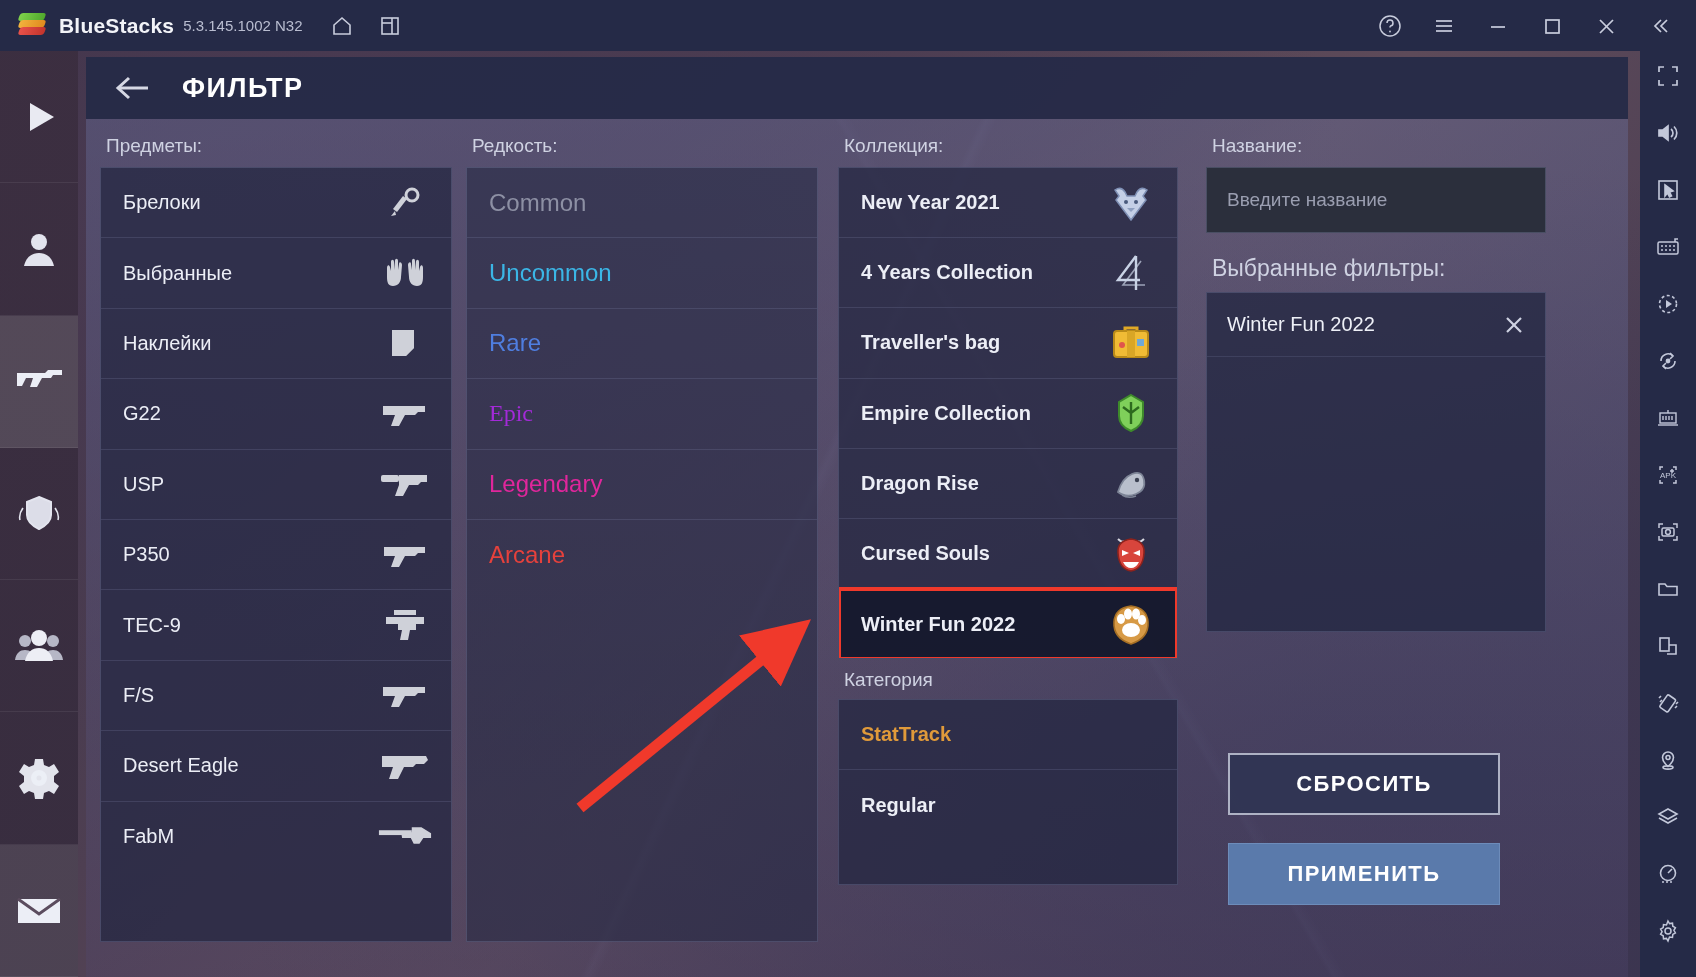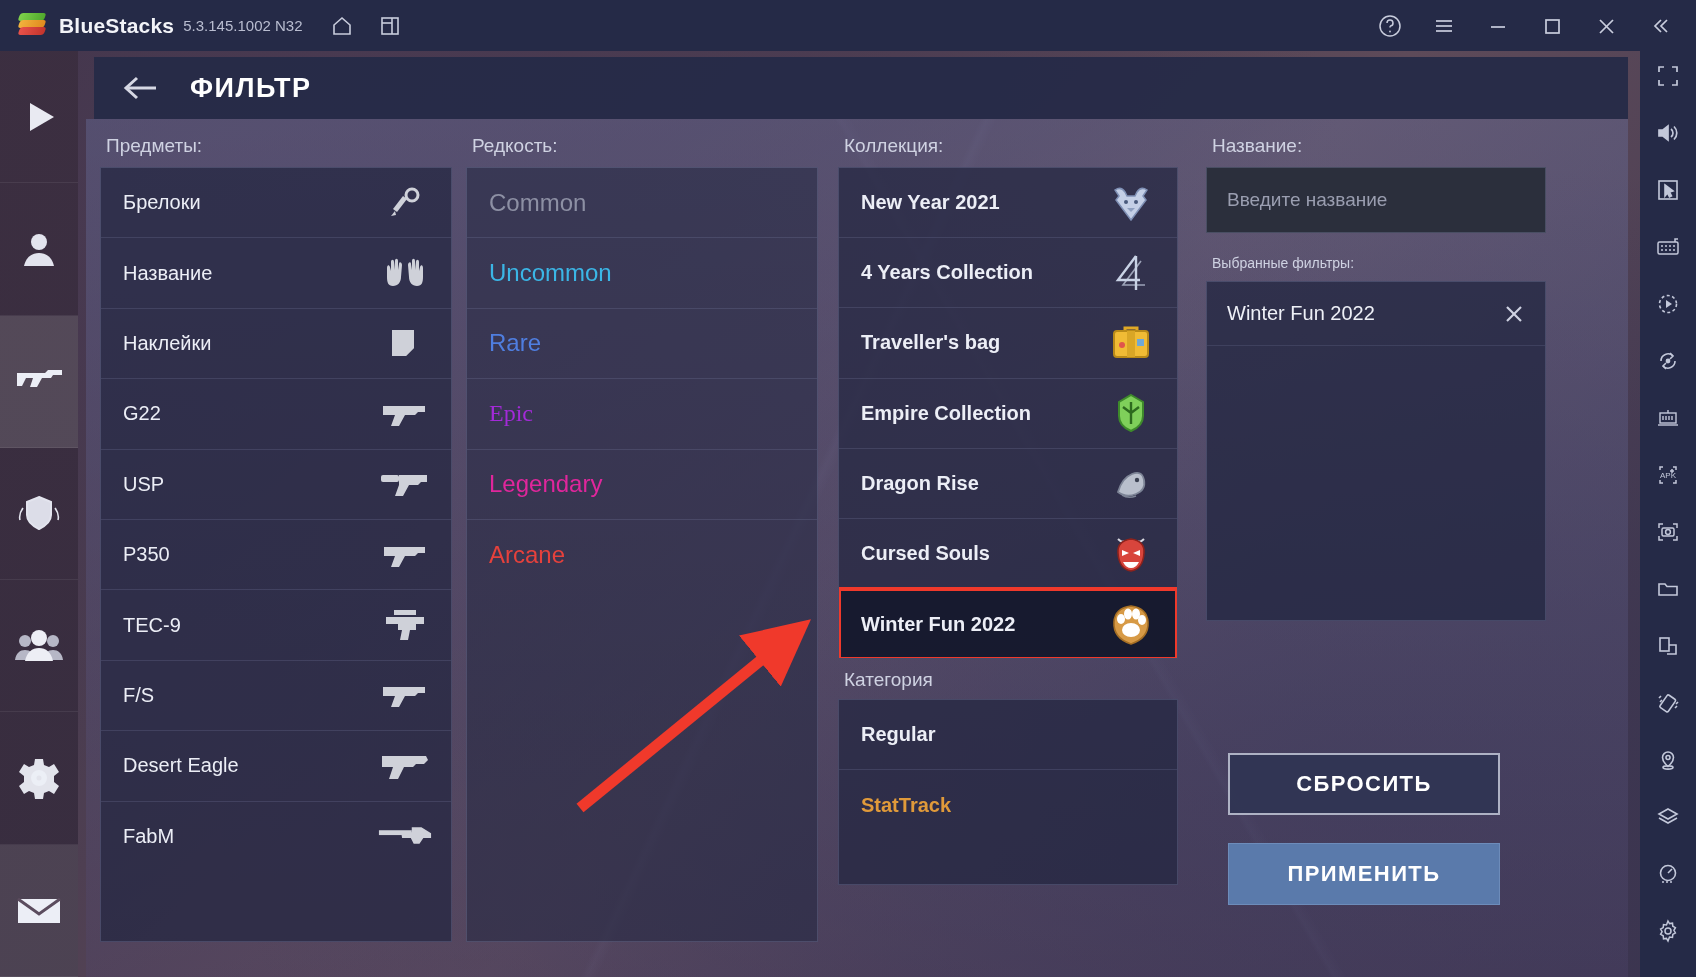--- a/index.html
+++ b/index.html
@@ -76,21 +76,21 @@
   .gnav-item.mail { background: rgba(255,255,255,.10); }
   .gnav-item svg { display:block; }
 
   
   .panel {
     position:absolute; left:78px; top:0; right:0; bottom:0;
   }
   .panel-head {
     position:absolute; left:8px; top:6px; right:12px; height:62px;
     background: rgba(37,42,71,.93);
-    display:flex; align-items:center; gap:28px; padding-left:28px;margin-left:8px;
+    display:flex; align-items:center; gap:28px; padding-left:28px;
   }
   .back-arrow { color:#d6d8e4; cursor:pointer; display:flex; }
   .panel-title { color:#fff; font-size:27px; font-weight:700; letter-spacing:1.5px; }
 
   .panel-body {
     position:absolute; left:8px; top:68px; right:12px; bottom:0;
     background: linear-gradient(180deg, rgba(104,110,155,.42), rgba(80,70,110,.30));
     display:flex;
   }
 
@@ -149,21 +149,21 @@
 
   
   .col-name { flex:1; position:relative; padding-left:10px; }
   .name-input {
     margin-left:8px; width:340px; height:66px;
     background:#2b2f3c; border:1px solid rgba(150,160,200,.28);
     color:#fff; font-size:19px; padding:0 20px;
     font-family:"Liberation Sans", sans-serif; outline:none;
   }
   .name-input::placeholder { color:#9a9eb0; }
-  .sel-label { color:#cfd2e2; font-size:14px; padding:22px 0 10px 14px; display:block; }
+  .sel-label { color:#cfd2e2; font-size:23px; padding:22px 0 10px 14px; display:block; }
   .sel-box {
     margin-left:8px; width:340px; height:340px;
     background: rgba(34,38,64,.75);
     border:1px solid rgba(150,160,200,.25);
   }
   .sel-chip {
     height:64px; display:flex; align-items:center; justify-content:space-between;
     padding:0 18px 0 20px; color:#eef0f7; font-size:20px;
     border-bottom:1px solid rgba(160,170,210,.14);
   }
@@ -333,21 +333,21 @@
               <span class="ico">
                 <svg width="40" height="34" viewBox="0 0 40 34" fill="#cfd1d9">
                     <circle cx="27" cy="9" r="6" fill="none" stroke="#cfd1d9" stroke-width="3"></circle>
                     <path d="M22 13 L12 26 L8 23 L18 10z"></path>
                     <path d="M10 25 l-4 5 5-1z"></path>
                   </svg>
               </span>
             </div>
 
             <div class="row">
-              <span>Название</span>
+              <span>Выбранные</span>
               <span class="ico">
                 <svg width="44" height="34" viewBox="0 0 44 34" fill="#cfd1d9">
                     <path d="M4 12c0-3 2-4 3-1l1 4V6c0-3 3-3 3 0v8l1-9c0-3 3-3 3 0v9l1-6c0-3 3-2 3 1l-1 12c0 5-3 9-8 9s-6-4-6-9z"></path>
                     <path d="M40 12c0-3-2-4-3-1l-1 4V6c0-3-3-3-3 0v8l-1-9c0-3-3-3-3 0v9l-1-6c0-3-3-2-3 1l1 12c0 5 3 9 8 9s6-4 6-9z"></path>
                   </svg>
               </span>
             </div>
 
             <div class="row">
               <span>Наклейки</span>
@@ -538,24 +538,24 @@
                     <ellipse cx="33" cy="18" rx="4" ry="5" fill="#fff"></ellipse>
                   </svg>
               </span>
             </div>
 
           </div>
 
           <span class="cat-label">Категория</span>
           <div class="list cat">
             <div class="row">
+                <span class="cat-stat">StatTrack</span>
+              </div>
+            <div class="row">
                 <span>Regular</span>
-              </div>
-            <div class="row">
-                <span class="cat-stat">StatTrack</span>
               </div>
           </div>
         </div>
 
         <div class="col col-name">
           <span class="col-label">Название:</span>
           <input class="name-input" placeholder="Введите название" style="">
 
           <span class="sel-label">Выбранные фильтры:</span>
           <div class="sel-box">

